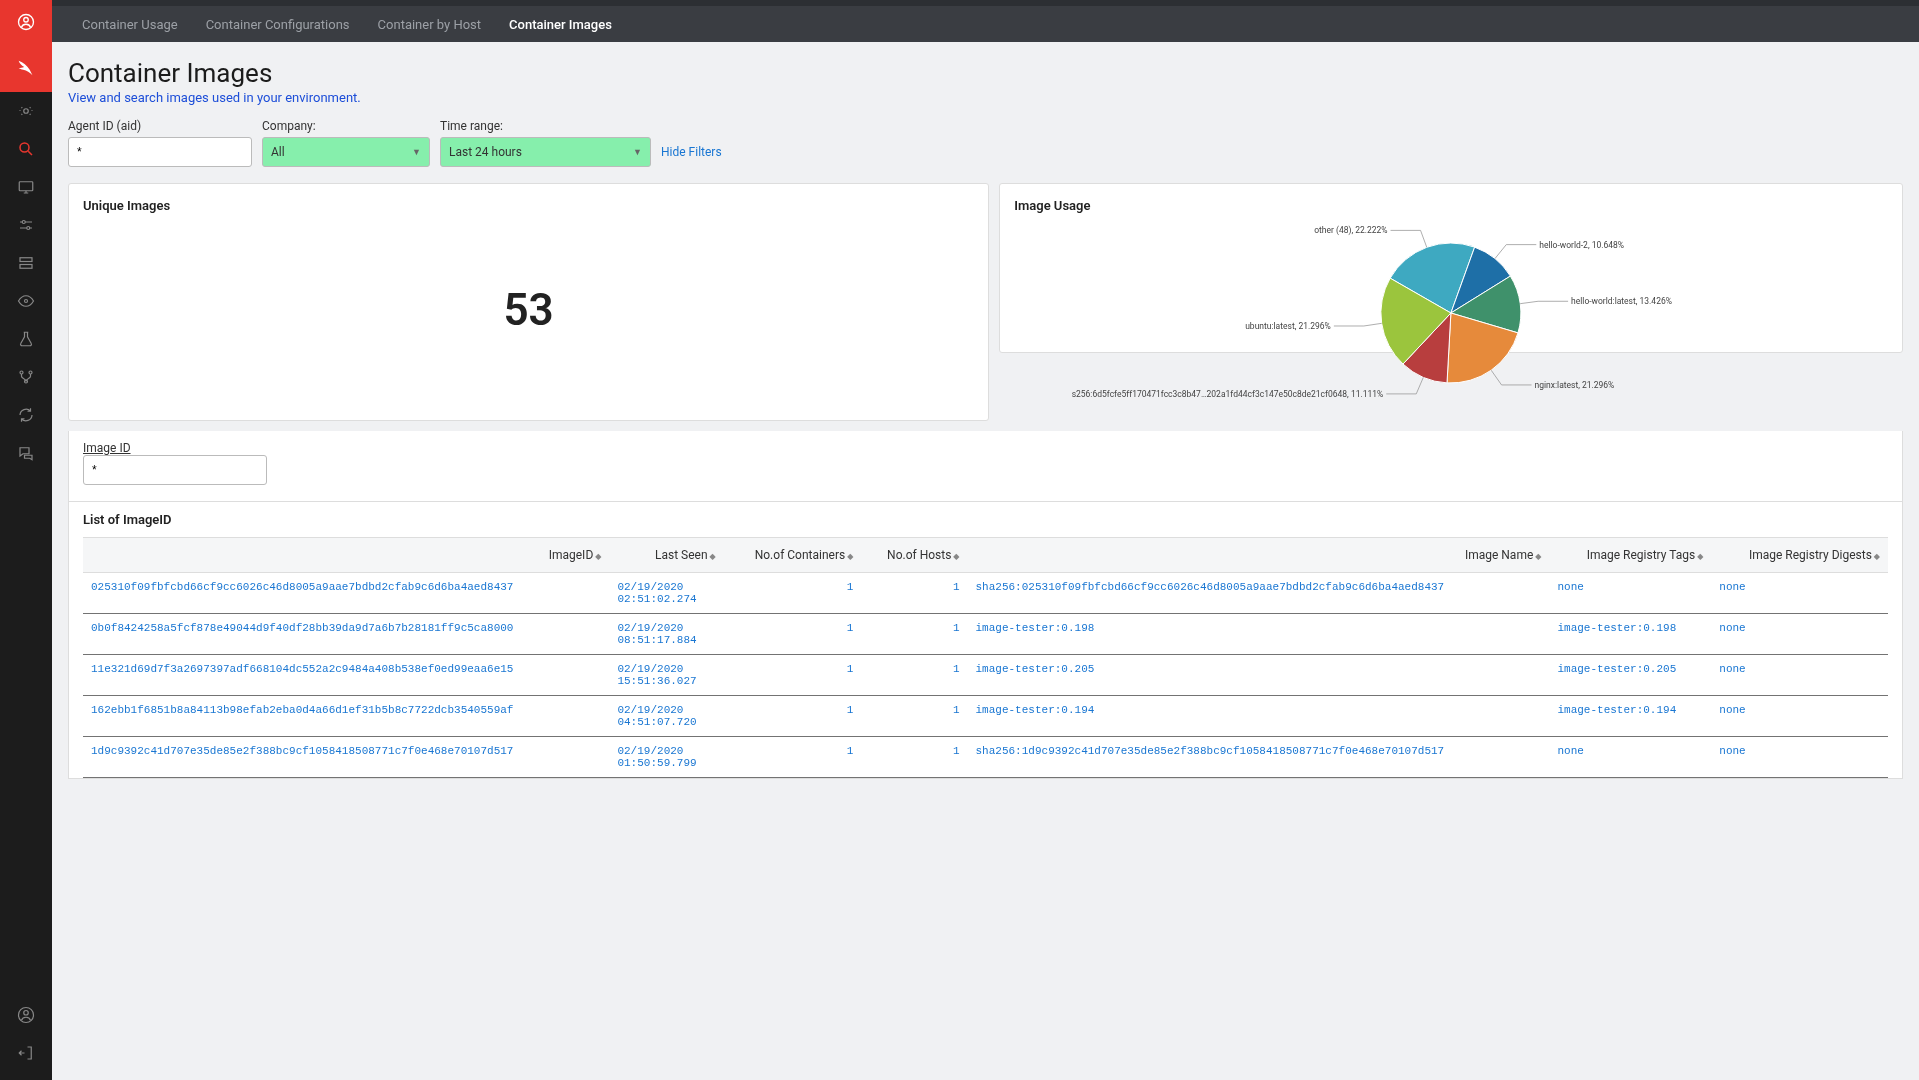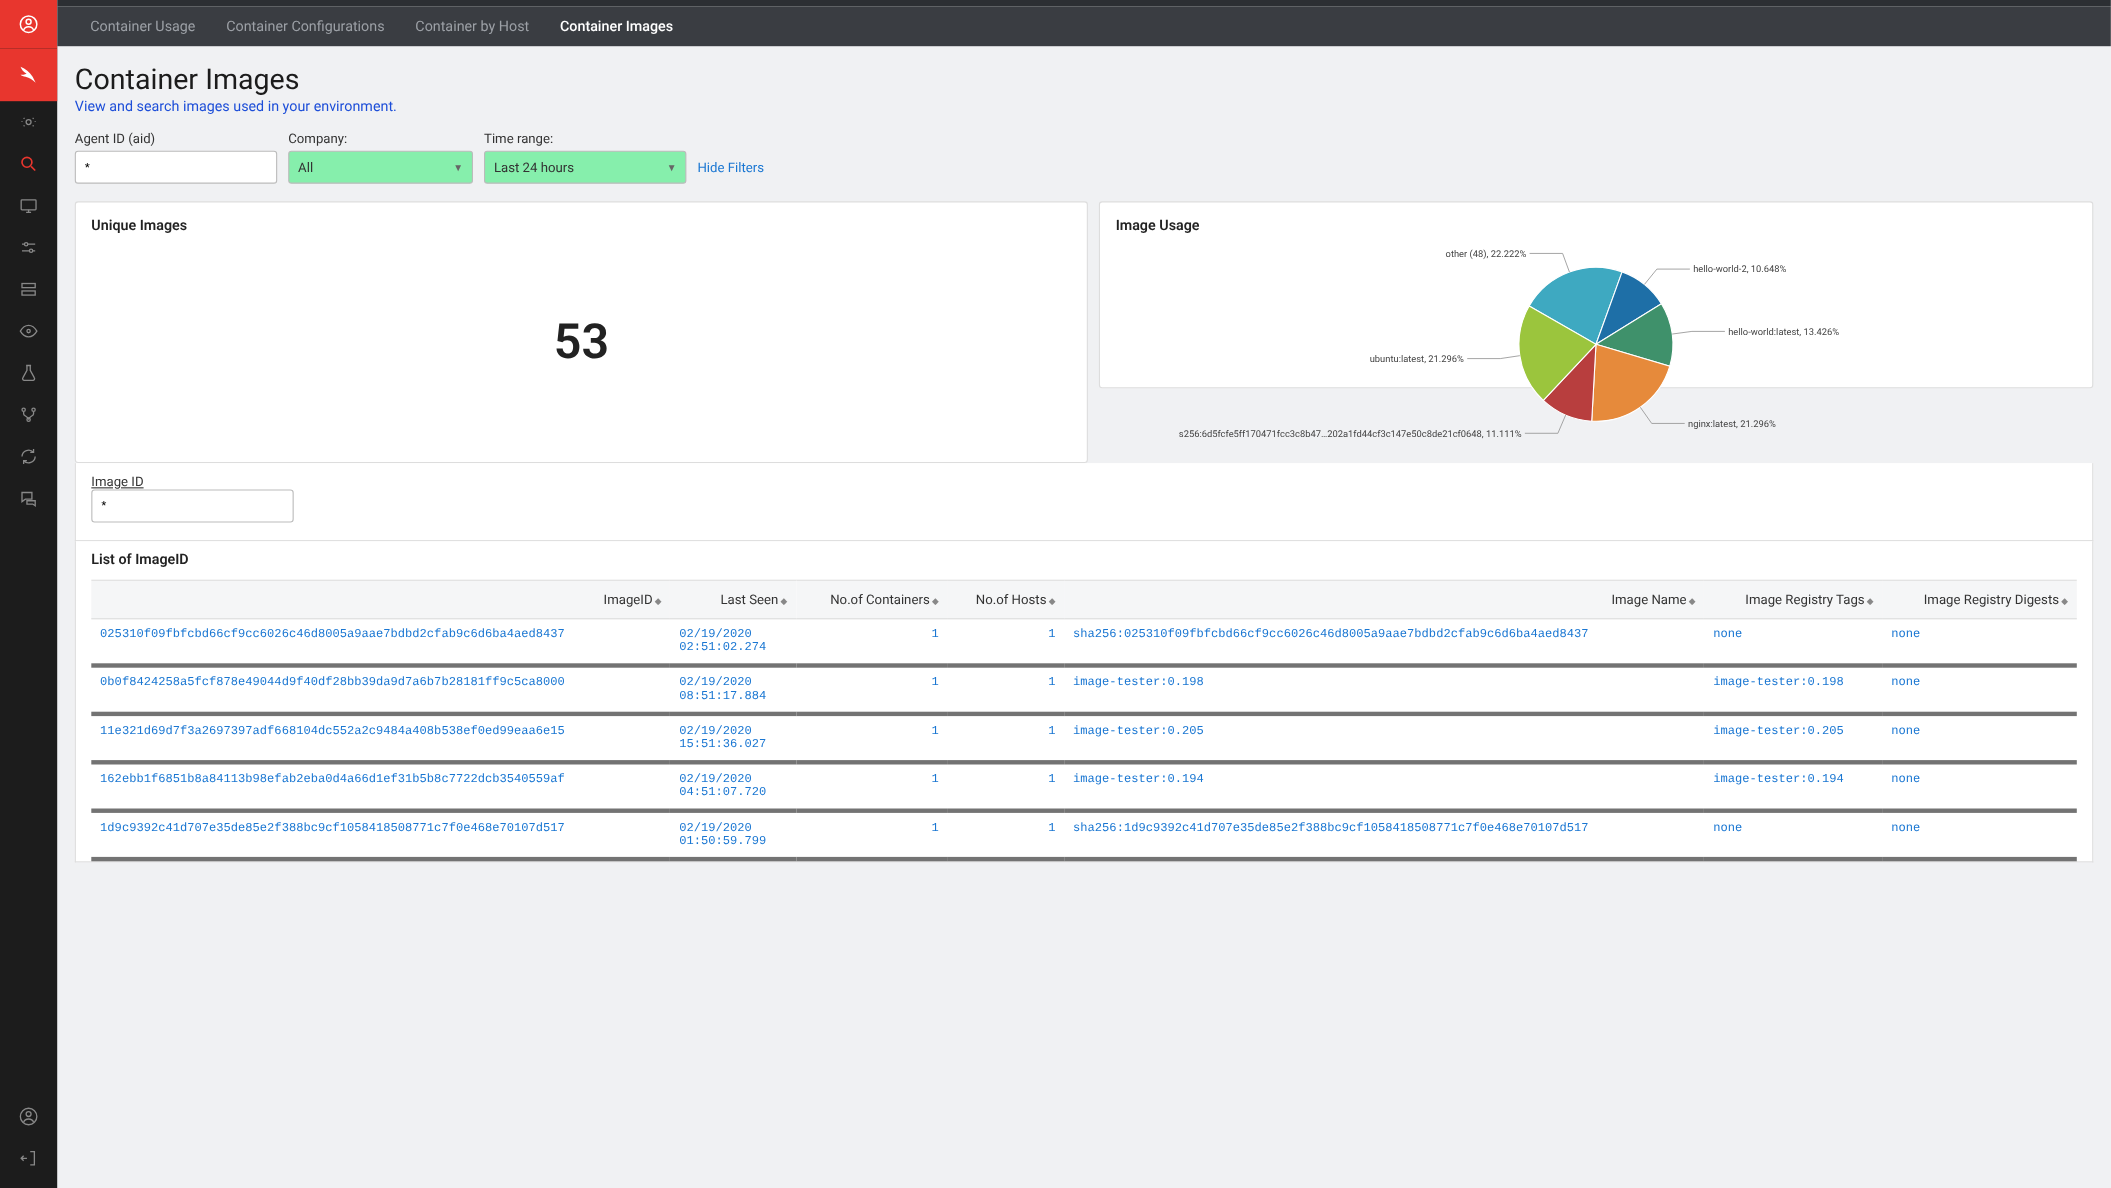--- a/index.html
+++ b/index.html
@@ -18,39 +18,39 @@
 .tab.active { color: #fff; font-weight: 500; }
 .content { padding: 16px; overflow-y: auto; flex: 1; }
 .page-title { font-size: 26px; font-weight: 400; color: #1c1c1c; margin-bottom: 2px; }
 .page-sub { font-size: 13px; color: #1d4ed8; margin-bottom: 14px; }
 .filters { display: flex; gap: 10px; align-items: flex-end; margin-bottom: 16px; }
 .filter-group { display: flex; flex-direction: column; }
 .filter-label { font-size: 12px; color: #333; margin-bottom: 4px; }
 .filter-input { height: 30px; border: 1px solid #bbb; border-radius: 3px; padding: 0 8px; font-size: 12px; background: #fff; }
 .filter-input.txt { width: 184px; }
 .filter-select { width: 168px; display: flex; align-items: center; justify-content: space-between; padding-right: 8px; background: #86efac; }
-.filter-select.wide { width: 184px; }
+.filter-select.wide { width: 211px; }
 .caret { font-size: 9px; color: #666; }
 .hide-filters { color: #1976d2; font-size: 12px; cursor: pointer; padding-bottom: 8px; }
-.cards { display: flex; gap: 10px; }
+.cards { display: flex; gap: 10px; margin-bottom: 10px; }
 .card { background: #fff; border: 1px solid #ddd; border-radius: 3px; padding: 14px; position: relative; }
 .card-title { font-size: 13px; font-weight: 600; color: #222; }
 .unique-card { flex: 1.02; height: 238px; display: flex; flex-direction: column; }
 .unique-num { font-size: 44px; font-weight: 600; color: #222; margin: auto; }
 .usage-card { flex: 1; height: 170px; }
 .pie-wrap { width: 100%; height: 190px; position: relative; }
 .imageid-block { background: #fff; border: 1px solid #ddd; border-top: none; padding: 10px 14px 16px; margin-bottom: 0; }
 .imageid-block .filter-label { margin-bottom: 0; text-decoration: underline; }
 .imageid-block .filter-input { width: 184px; }
 .list-block { background: #fff; border: 1px solid #ddd; border-top: none; padding: 10px 14px 0; }
 .list-title { font-size: 13px; font-weight: 600; color: #222; margin-bottom: 10px; }
 table { width: 100%; border-collapse: collapse; font-size: 12px; }
 thead th { background: #f5f6f7; text-align: right; padding: 10px 8px; font-weight: 400; color: #333; border-top: 1px solid #ddd; border-bottom: 1px solid #ddd; vertical-align: bottom; }
 thead th.right { text-align: right; }
-tbody td { padding: 8px 8px; border-bottom: 4px solid #737373; vertical-align: top; }
+tbody td { padding: 8px 8px; border-bottom: 1px solid #737373; vertical-align: top; }
 tbody td.link { color: #1976d2; cursor: pointer; }
 tbody td.mono { font-family: "Courier New", monospace; font-size: 11px; color: #1976d2; }
 tbody td.right { text-align: right; }
 .sort-icon { font-size: 8px; color: #888; margin-left: 2px; }
 svg.icon { width: 18px; height: 18px; }
 </style>
 </head>
 <body>
 
 <div class="app">

